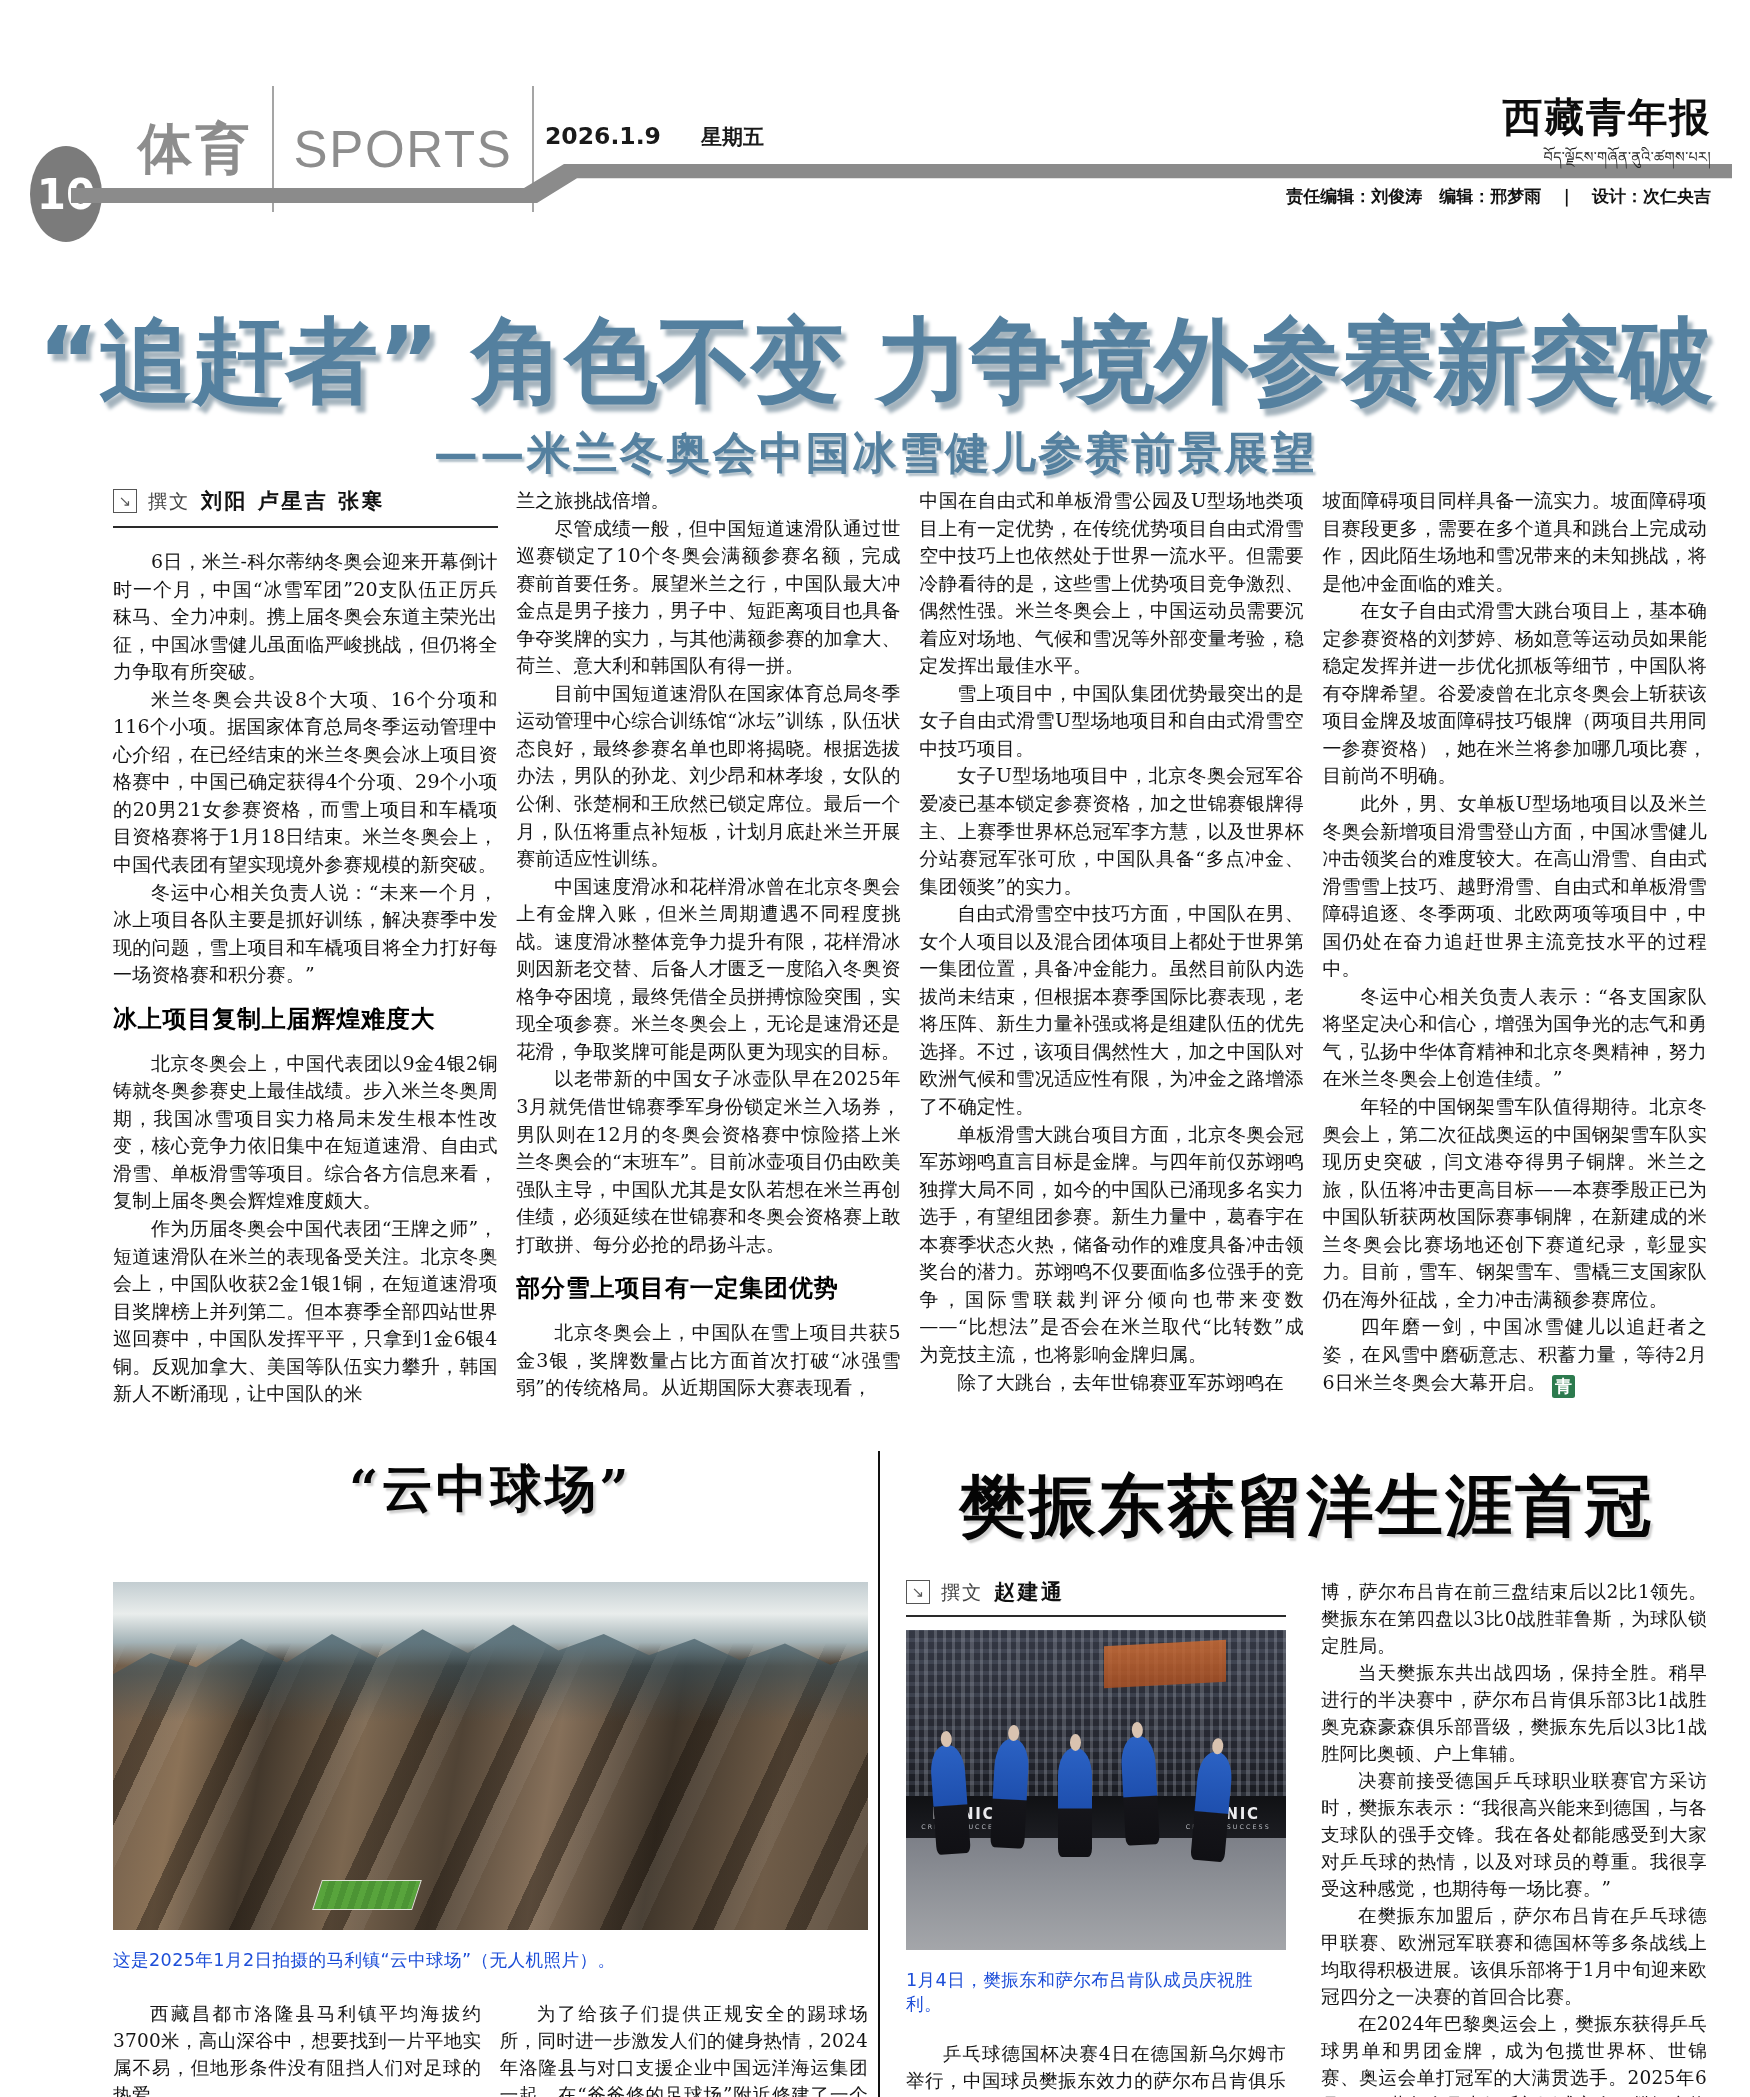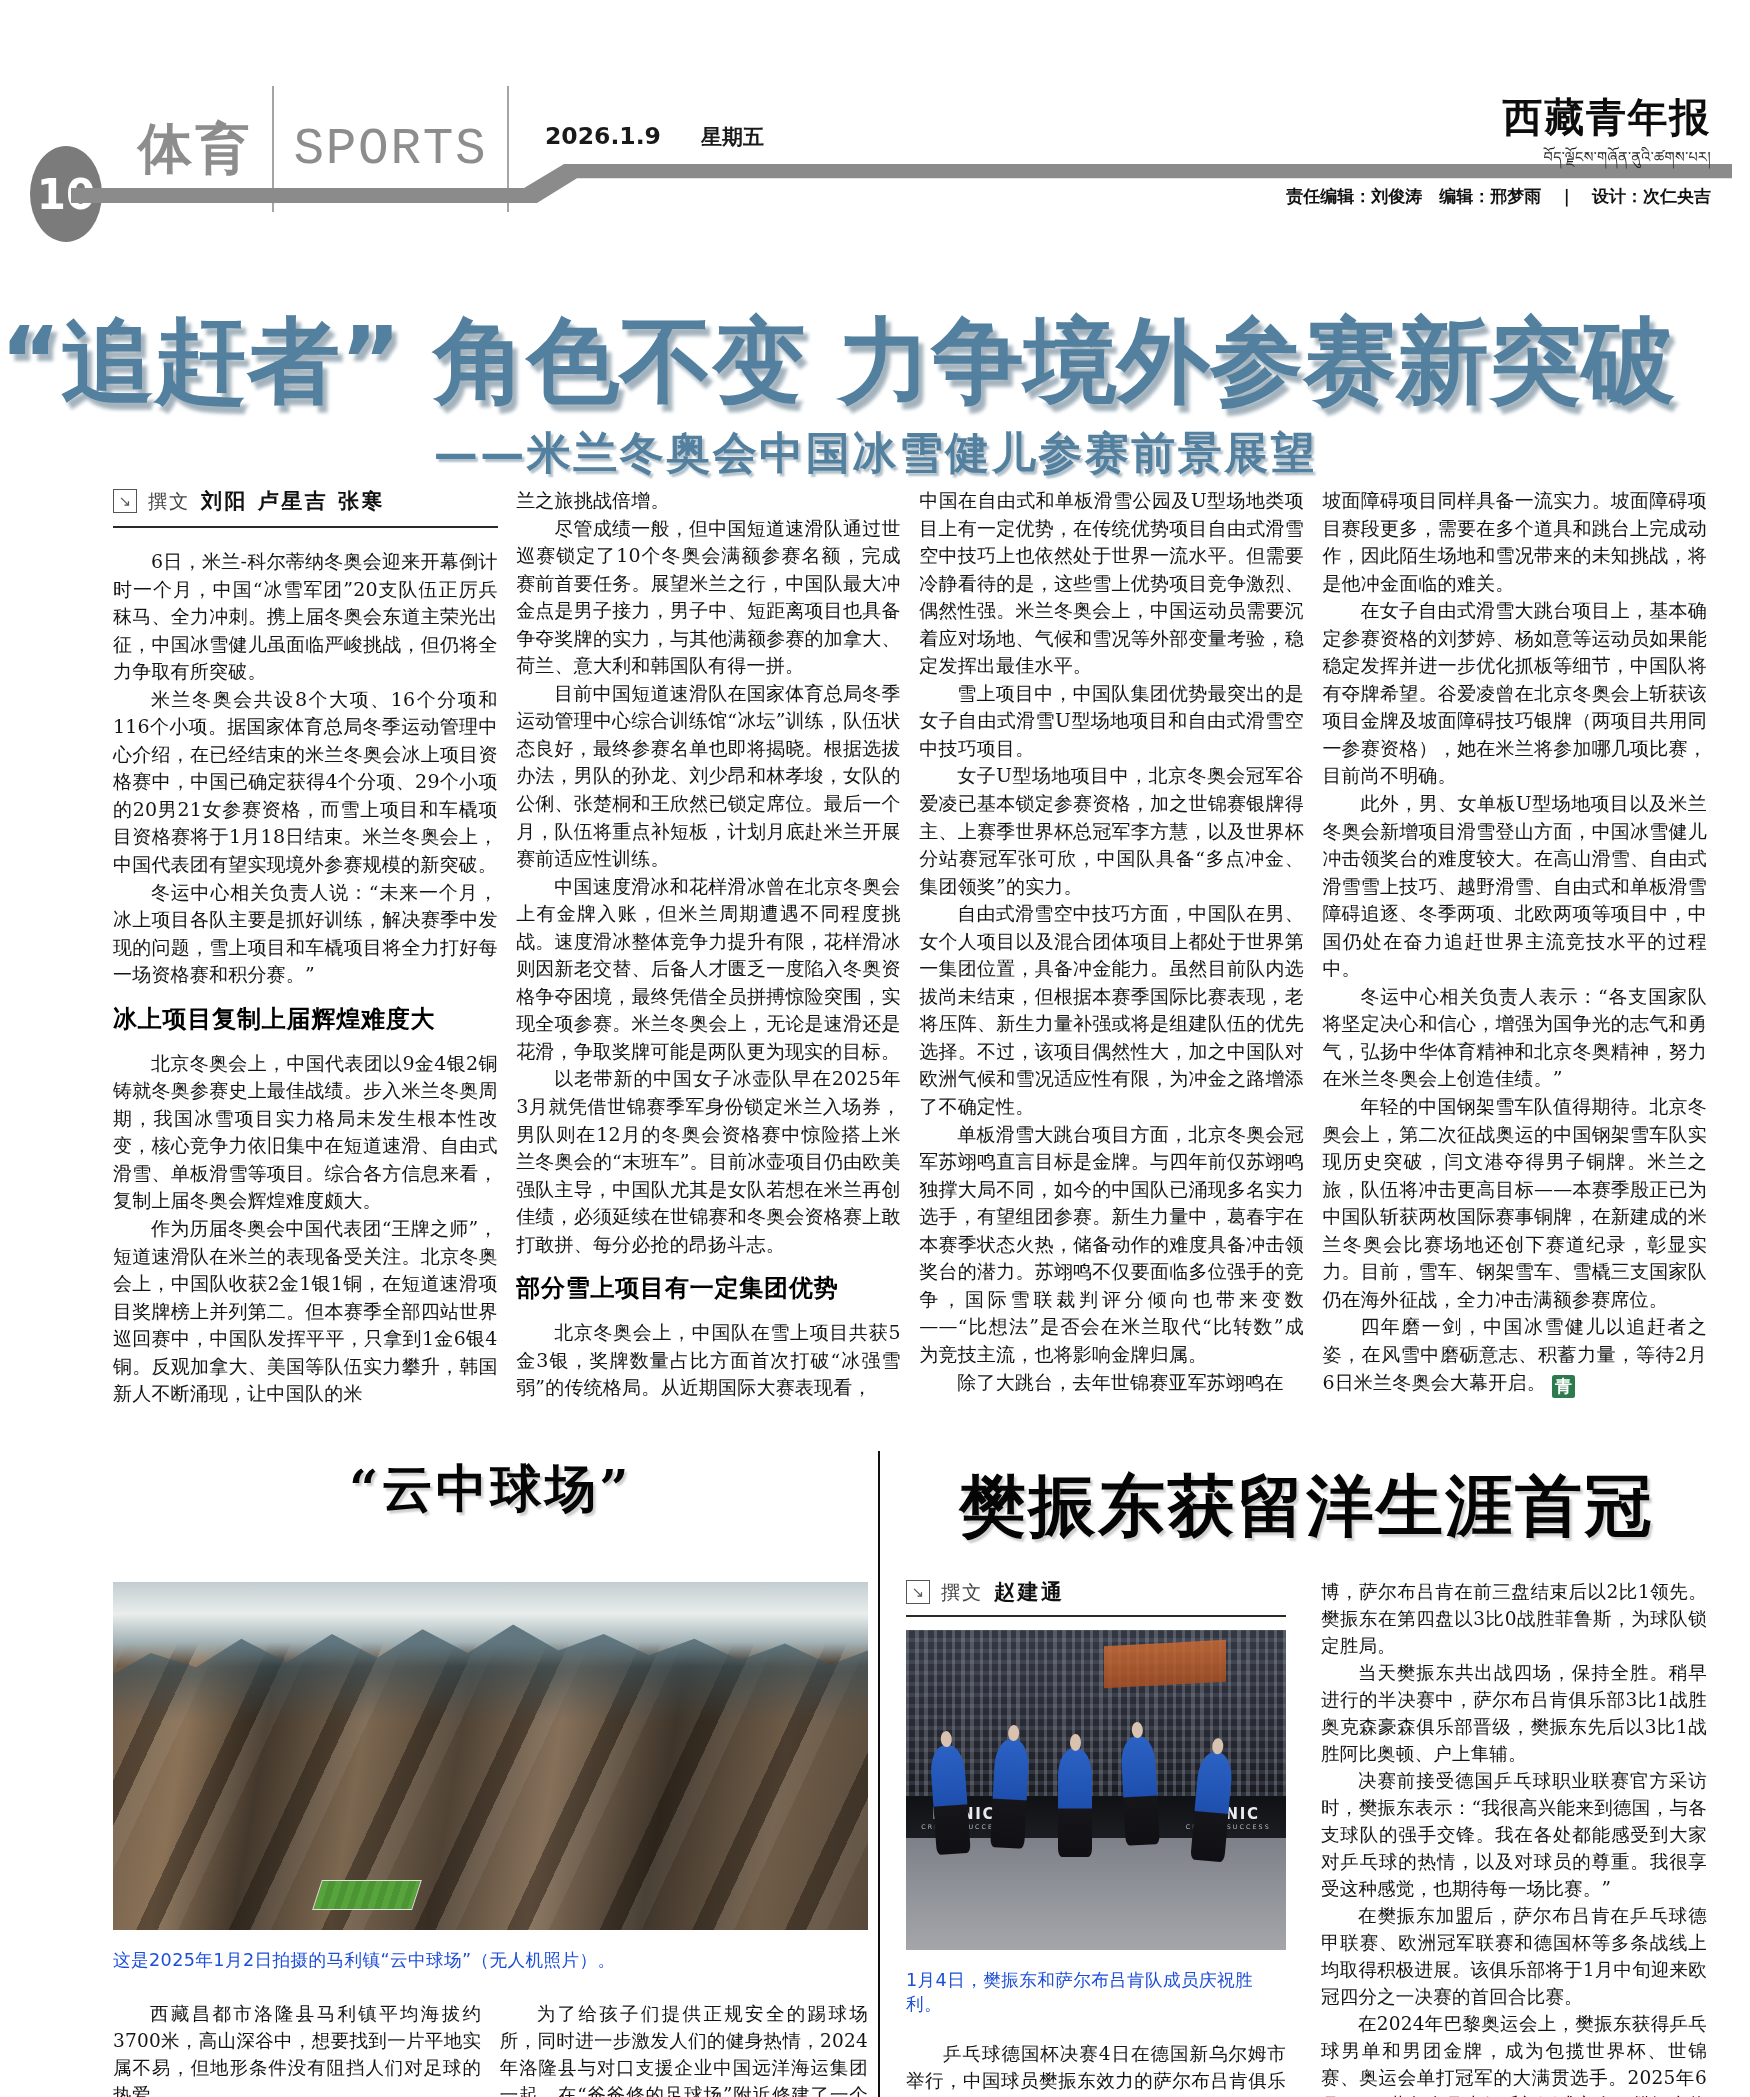--- a/index.html
+++ b/index.html
@@ -12,21 +12,21 @@
   
   .page-circle{
     position:absolute;left:30px;top:146px;width:72px;height:96px;
     background:#7b7b7b;border-radius:50%;
     display:flex;align-items:center;justify-content:center;
     color:#fff;font:700 42px "DejaVu Sans","Liberation Sans",sans-serif;
   }
   .section-block{
     position:absolute;left:138px;top:84px;height:130px;
     display:flex;align-items:center;gap:19.3px;
-    color:#8d8d8d;font-family:Liberation Mono, monospace;
+    color:#8d8d8d;font-family:Liberation Sans, sans-serif;
   }
   .sec-cn{font-size:54px;font-weight:700;letter-spacing:3.4px;}
   .sec-en{font-size:51px;font-weight:500;letter-spacing:1.7px;}
   .sec-bar{width:2.1px;height:126px;background:#a5a5a5;}
   .date-block{
     position:absolute;left:545px;top:122px;display:flex;gap:40px;align-items:baseline;
     font-family:"DejaVu Sans","Liberation Sans",sans-serif;color:#1a1a1a;
   }
   .date-main{font-size:23.5px;font-weight:800;}
   .date-week{font-size:21px;font-weight:600;}
@@ -36,21 +36,21 @@
   }
   .masthead-block{position:absolute;right:40px;top:96px;text-align:right;}
   .masthead{font-size:40px;font-weight:900;letter-spacing:1.7px;color:#0d0d0d;line-height:1.05;}
   .tibetan{font-size:14.3px;color:#222;margin-top:3.4px;letter-spacing:0.4px;}
   .editors{
     position:absolute;right:40px;top:185px;
     font:700 17px "DejaVu Sans","Liberation Sans",sans-serif;color:#111;
   }
   
   .lead-headline{
-    position:absolute;left:0;right:0;top:251px;text-align:left;
+    position:absolute;left:0;right:0;top:251px;text-align:center;
     font:900 93px "DejaVu Sans","Liberation Sans",sans-serif;
     color:#54809f;letter-spacing:0px;line-height:1.05;white-space:nowrap;
     text-shadow:5px 6.7px 3.8px #a4b3bd;
   }
   .lead-subtitle{
     position:absolute;left:0;right:0;top:387px;text-align:center;
     font-size:44px;font-weight:900;color:#54809f;letter-spacing:2.5px;white-space:nowrap;
     text-shadow:2.5px 3.4px 2.1px #b3c1ca;
   }
   

